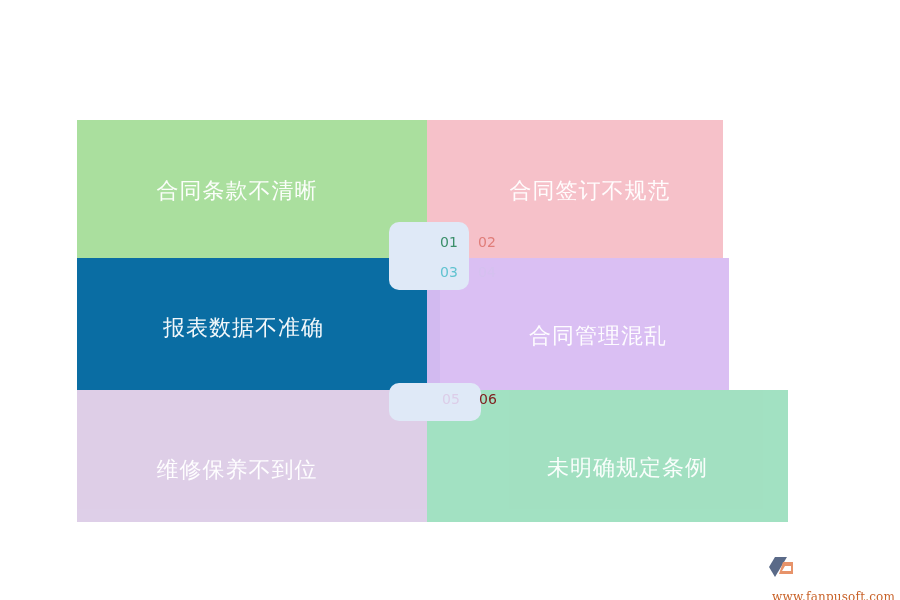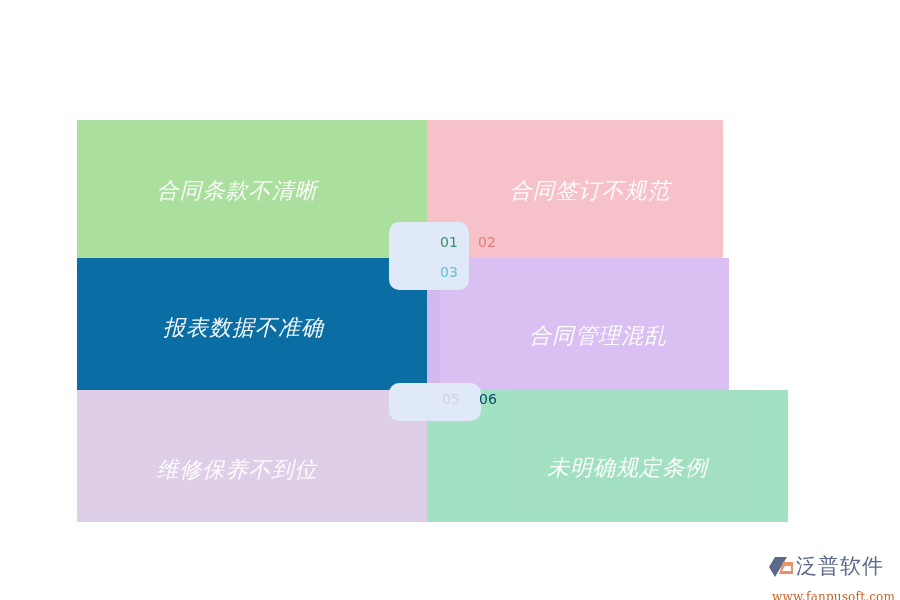--- a/index.html
+++ b/index.html
@@ -9,21 +9,21 @@
     .block {
       position: absolute;
       display: flex;
       align-items: center;
       justify-content: center;
       color: #ffffff;
       font-size: 22px;
       letter-spacing: 1px;
       opacity: 0.97;
     }
-    .block span { color: rgba(255,255,255,0.95); font-style: italic; }
+    .block span { color: rgba(255,255,255,0.95); }
 
     #b1 { left: 77px;  top: 120px; width: 350px; height: 138px; background: #a8de9b; }
     #b1 span { position: relative; left: -15px; top: 2px; }
     #b2 { left: 427px; top: 120px; width: 296px; height: 138px; background: #f6bfc8; }
     #b2 span { position: relative; left: 15px; top: 2px; }
     #b3 { left: 77px;  top: 258px; width: 363px; height: 132px; background: #0369a1; }
     #b3 span { position: relative; left: -15px; top: 4px; }
     #b4 { left: 427px; top: 258px; width: 302px; height: 132px; background: #d9bdf3; }
     #b4 span { position: relative; left: 20px; top: 12px; }
     #b5 { left: 77px;  top: 390px; width: 350px; height: 132px; background: #ddcde7; }
@@ -39,21 +39,21 @@
       font-size: 14px;
     }
     #badge-top { left: 389px; top: 222px; width: 80px; height: 68px; }
     #badge-bot { left: 389px; top: 383px; width: 92px; height: 38px; }
     .num { position: absolute; margin-left: 43px; }
     #n01 { left: 8px;  top: 12px; color: #3a8f6a; }
     #n02 { left: 46px; top: 12px; color: #e07d79; }
     #n03 { left: 8px;  top: 42px; color: #61c3d0; }
     #n04 { left: 46px; top: 42px; color: #d5c1ef; }
     #n05 { left: 10px; top: 8px;  color: #dccde8; }
-    #n06 { left: 47px; top: 8px;  color: #0c4a6e; }
+    #n06 { left: 47px; top: 8px;  color: #7f1d1d; }
 
     .logo {
       position: absolute;
       left: 769px; top: 552px;
       width: 125px; height: 42px;
     }
     .logo-icon { position: absolute; left: 0; top: 2px; width: 26px; height: 26px; }
     .logo-name {
       position: absolute; left: 27px; top: 0px;
       font-size: 21px; color: #5a6a88; letter-spacing: 1px;
@@ -102,15 +102,14 @@
 </div>
 
 <div class="logo">
   <span class="logo-icon">
     <svg width="26" height="26" viewBox="0 0 26 26">
       <polygon points="6,3 18,3 12,13 6,23 0,13" fill="#5a6a88"></polygon>
       <polygon points="14,8 24,8 24,20 10,20" fill="#e7936a"></polygon>
       <polygon points="16,12 22,12 22,17 13,17" fill="#ffffff"></polygon>
     </svg>
   </span>
-  <span class="logo-name">泛普软件</span>
   <span class="logo-url">www.fanpusoft.com</span>
 </div>
 
 </body></html>

